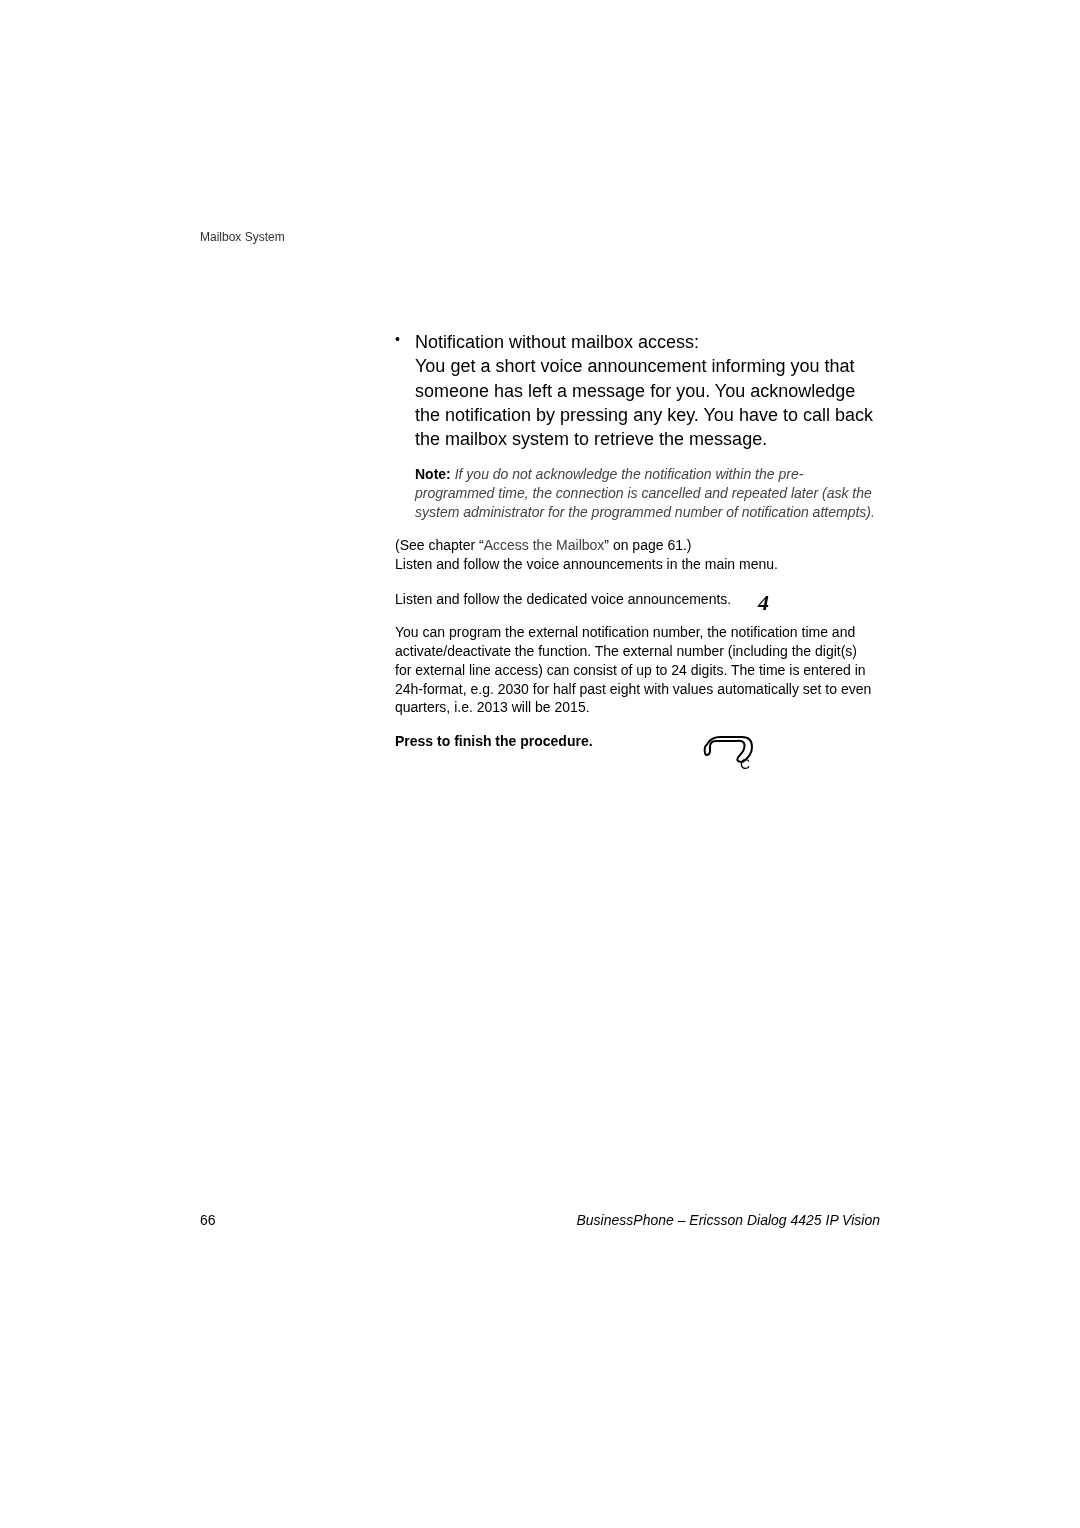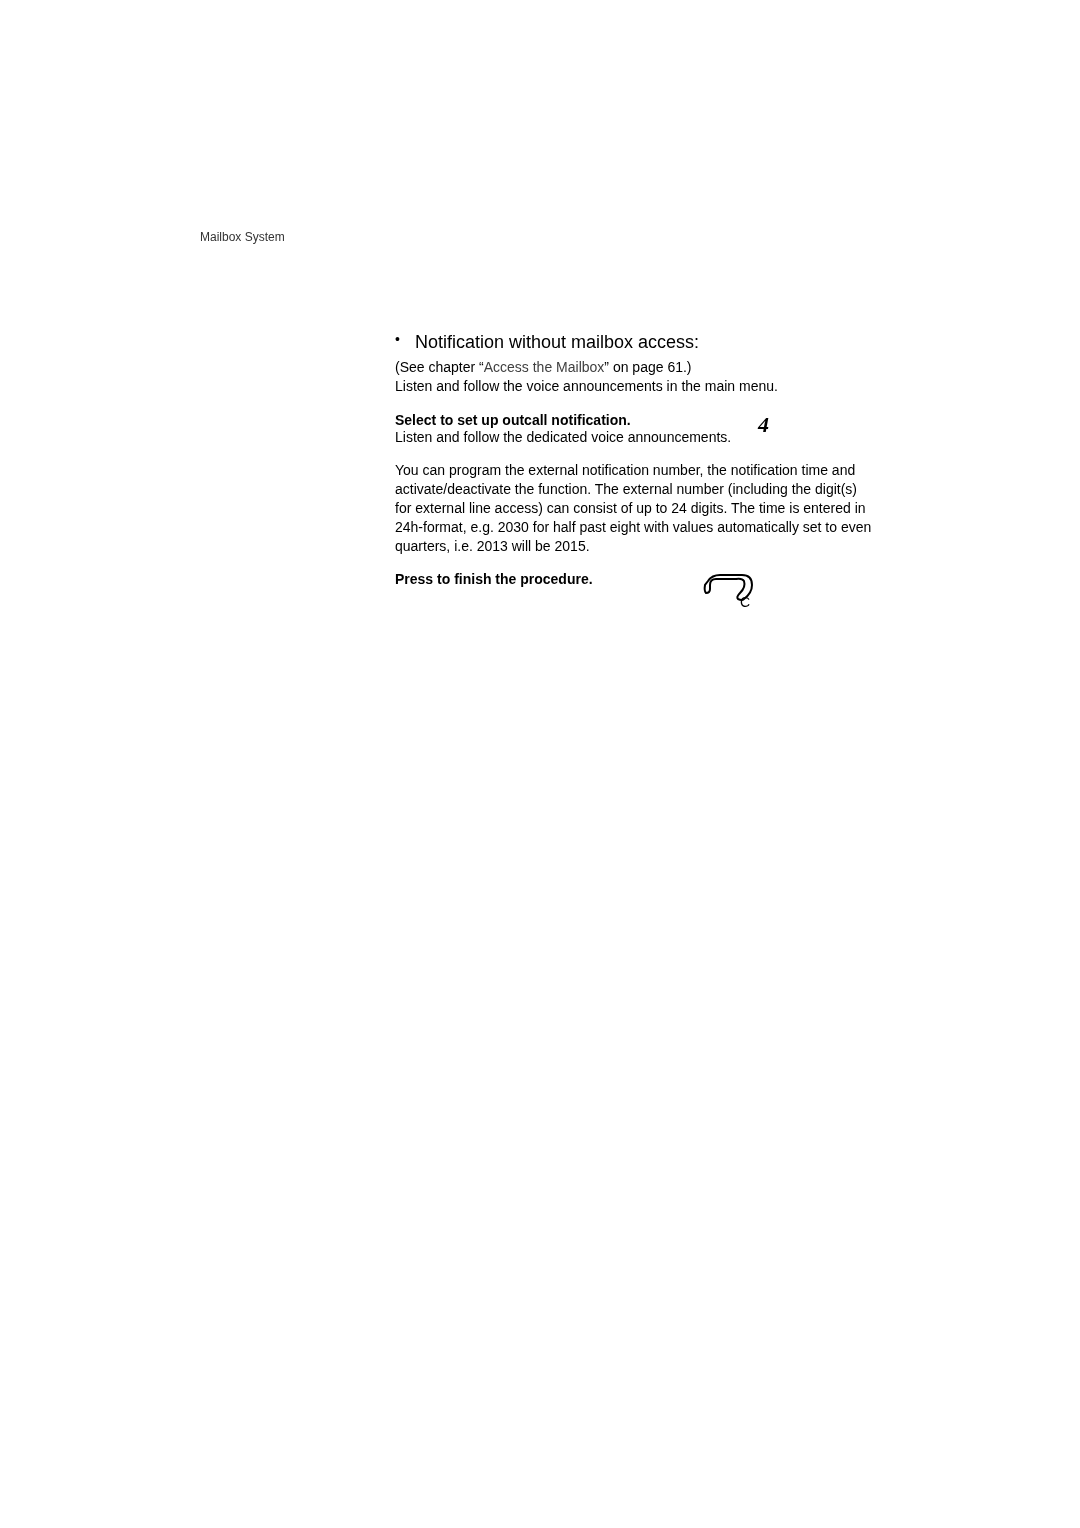--- a/index.html
+++ b/index.html
@@ -111,42 +111,49 @@
 <body>
 
 <div class="page">
   <div class="header">Mailbox System</div>
 
   <div class="content">
     <div class="bullet-row">
       <div class="bullet">•</div>
       <div class="bullet-text">
         <span>Notification without mailbox access:</span><br>
+        <span>You get a short voice announcement informing you that someone has left a message for you. You acknowledge the notification by pressing any key. You have to call back the mailbox system to retrieve the message.</span>
       </div>
     </div>
 
+    <div class="note-block">
+      <span class="note-label">Note:</span><span class="note-text"> If you do not acknowledge the notification within the pre-programmed time, the connection is cancelled and repeated later (ask the system administrator for the programmed number of notification attempts).</span>
+    </div>
 
     <div class="body-text">
       <span>(See chapter “</span><span class="link">Access the Mailbox</span><span>” on page 61.)</span>
     </div>
     <div class="body-text">Listen and follow the voice announcements in the main menu.</div>
 
     <div class="step-row" style="margin-top: 16px;">
       <div class="step-number">4</div>
-      <div class="heading" style="margin-top:0;">Select to set up outcall notification.</div>
       <div class="body-text">Listen and follow the dedicated voice announcements.</div>
     </div>
 
     <div class="para">You can program the external notification number, the notification time and activate/deactivate the function. The external number (including the digit(s) for external line access) can consist of up to 24 digits. The time is entered in 24h-format, e.g. 2030 for half past eight with values automatically set to even quarters, i.e. 2013 will be 2015.</div>
 
 
     <div class="step-row" style="margin-top: 10px;">
       <div class="icon-holder">
         <svg width="58" height="38" viewBox="0 0 58 38">
           <path d="M 6 10 Q 10 4 18 4 L 40 4 Q 50 4 50 14 Q 50 22 42 28 Q 40 30 36 28 Q 34 26 38 22 Q 44 16 42 10 Q 40 7 34 8 L 14 8 Q 8 8 8 14 L 8 18 Q 8 22 4 22 Q 2 20 3 14 Z" fill="none" stroke="#000" stroke-width="2"></path>
           <text x="38" y="36" font-size="14" font-family="Arial">C</text>
         </svg>
       </div>
       <div class="heading" style="margin-top:16px;">Press to finish the procedure.</div>
     </div>
   </div>
 
+  <div class="footer">
+    <div class="page-num">66</div>
+    <div class="footer-title">BusinessPhone – Ericsson Dialog 4425 IP Vision</div>
+  </div>
 </div>
 
 </body></html>

